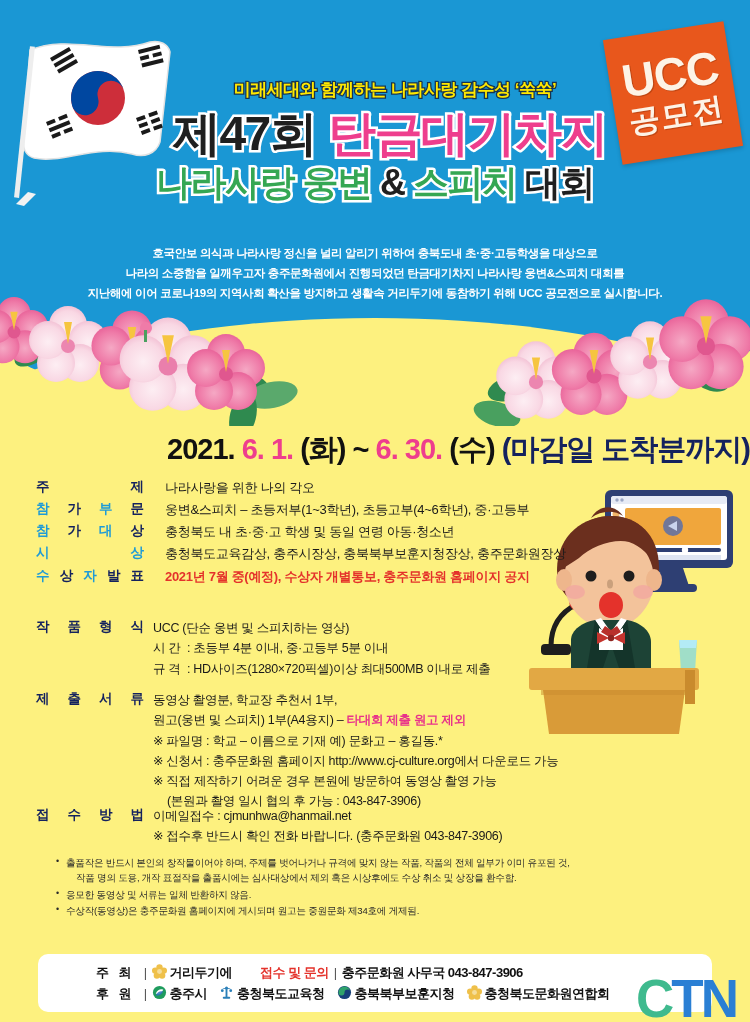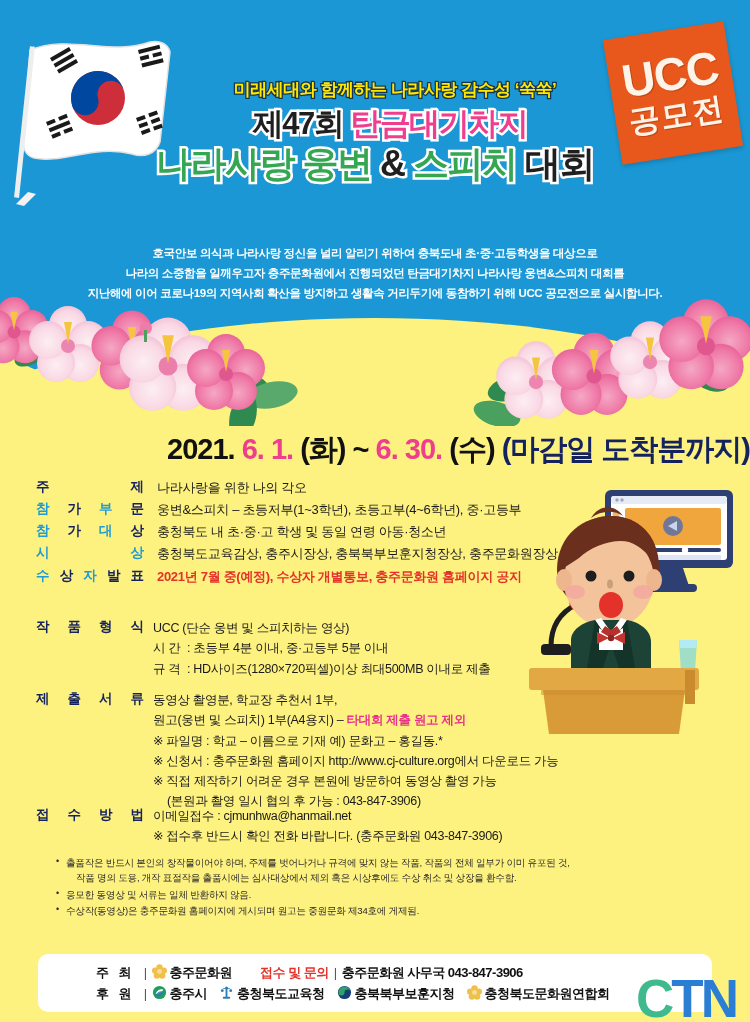--- a/index.html
+++ b/index.html
@@ -69,21 +69,21 @@
     text-align:center; z-index:8;
   }
   .kicker {
     font-size:17px; font-weight:bold; color:#ffe800;
     letter-spacing:-.5px;
     -webkit-text-stroke:2.6px #18344f;
     paint-order:stroke fill;
     margin-bottom:6px;
     padding-left:40px;
   }
-  .title-1 { font-size:31px; font-weight:bold; letter-spacing:-1.5px; line-height:1.12; padding-left:30px; }
+  .title-1 { font-size:48px; font-weight:bold; letter-spacing:-1.5px; line-height:1.12; padding-left:30px; }
   .title-2 { font-size:36px; font-weight:bold; letter-spacing:-1.5px; line-height:1.12; margin-top:2px; }
   .t-dark  { color:#1f1f1f; -webkit-text-stroke:5px #ffffff; paint-order:stroke fill; }
   .t-pink  { color:#ee3e8d; -webkit-text-stroke:5px #ffffff; paint-order:stroke fill; }
   .t-green { color:#35a753; -webkit-text-stroke:5px #ffffff; paint-order:stroke fill; }
 
   
   .intro {
     position:absolute; left:0; top:243px; width:750px;
     text-align:center; z-index:9;
     color:#ffffff; font-size:11.5px; font-weight:bold;
@@ -115,21 +115,21 @@
   .lbl {
     width:108px; flex:0 0 108px;
     font-size:13.5px; font-weight:bold; color:#14225e;
     display:flex; justify-content:space-between;
     letter-spacing:0;
   }
   .lbl span.c { color:#1f9bd6; }
   .lbl span.n { color:#14225e; }
   .val {
     font-size:13px; color:#1a1a1a; line-height:1.55;
-    letter-spacing:-.3px; padding-left:13px;
+    letter-spacing:-.3px; padding-left:21px;
   }
   .val.red { color:#e4322b; font-weight:bold; }
 
   .block2 { position:absolute; left:36px; top:618px; width:620px; z-index:13; }
   .block3 { position:absolute; left:36px; top:690px; width:620px; z-index:13; }
   .block4 { position:absolute; left:36px; top:806px; width:620px; z-index:13; }
   .sub { font-size:12.5px; color:#1a1a1a; line-height:1.62; letter-spacing:-.3px; }
   .sub .kv { display:inline-block; width:34px; }
   .hl-pink { color:#e8338a; font-weight:bold; }
 
@@ -580,21 +580,21 @@
               <g fill="#efc04a">
             <circle cx="8" cy="3.6" r="3.4"></circle>
                 <circle cx="12.6" cy="7" r="3.4"></circle>
             <circle cx="10.8" cy="12.2" r="3.4"></circle>
                 <circle cx="5.2" cy="12.2" r="3.4"></circle>
             <circle cx="3.4" cy="7" r="3.4"></circle>
                 <circle cx="8" cy="8" r="2.6" fill="#f5dd9a"></circle>
               </g>
             </svg>
         </span>
-        <span>충주문화원</span>
+        <span>거리두기에</span>
       </span>
       <span class="f-red">접수 및 문의</span>
       <span class="f-sep">|</span>
       <span>충주문화원 사무국 043-847-3906</span>
     </div>
     <div class="f-row">
       <span class="f-key">후 원</span>
       <span class="f-sep">|</span>
       <span class="f-org">
         <span class="emb">

